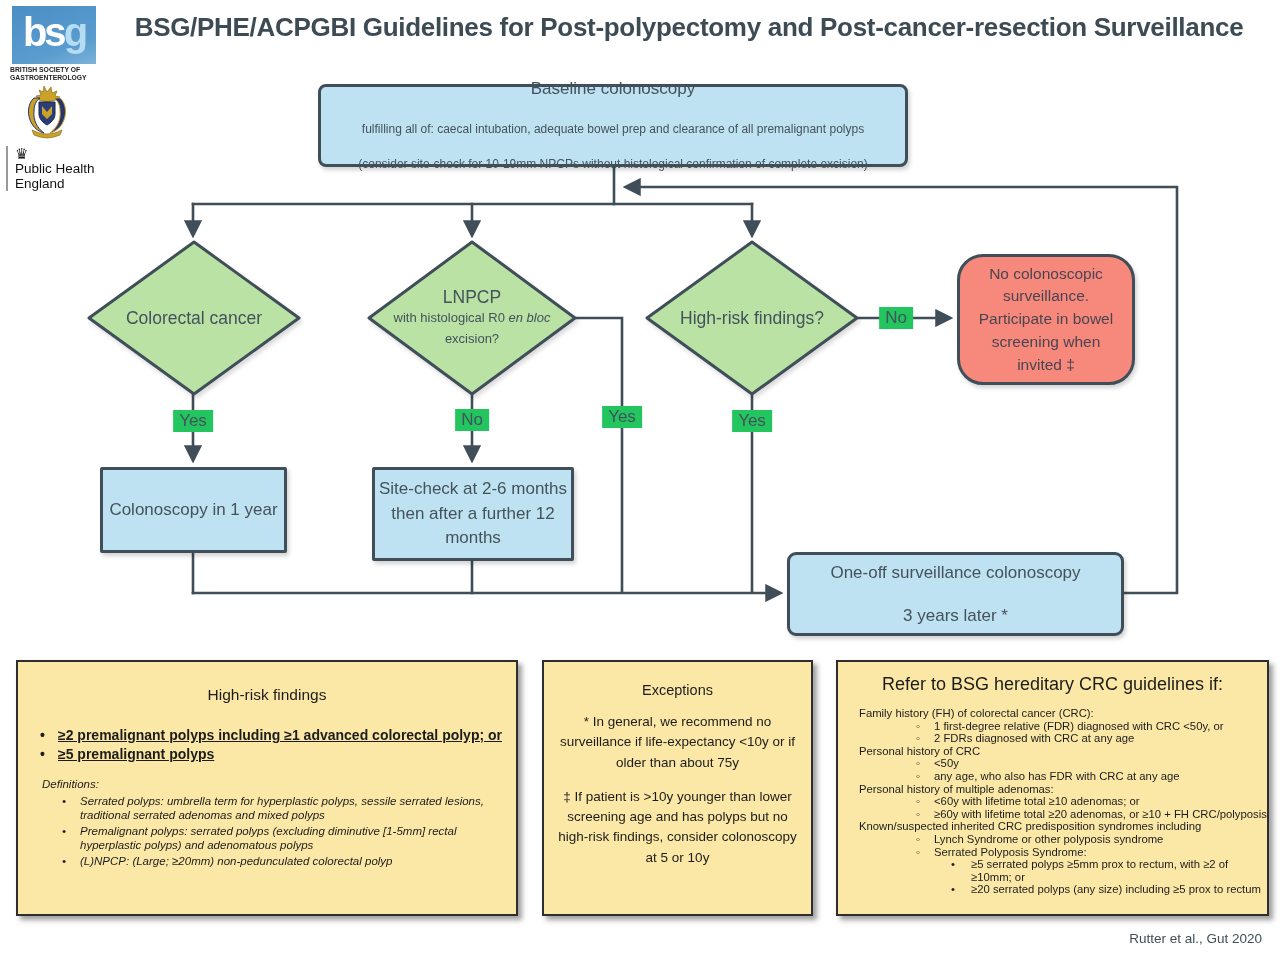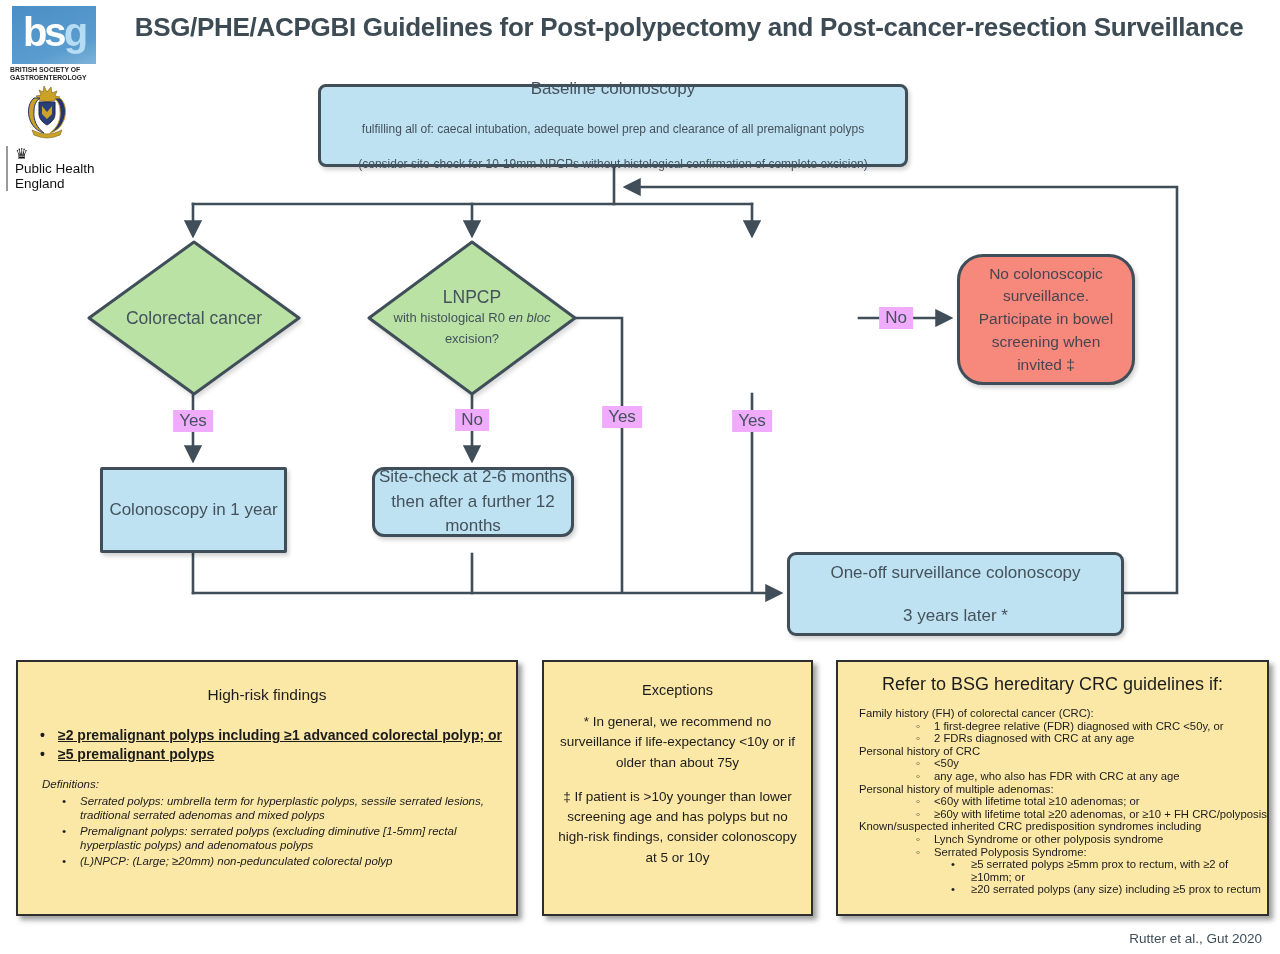--- a/index.html
+++ b/index.html
@@ -28,33 +28,33 @@
   
   .shape{position:absolute;border:3px solid var(--line-slate);display:flex;flex-direction:column;
     align-items:center;justify-content:center;text-align:center;color:var(--shape-text);
     box-shadow:2px 3px 4px rgba(0,0,0,0.18);}
   .blue{background:var(--box-blue);gap:18px;}
   .red{background:var(--stop-red);}
   .baseline{left:318px;top:84px;width:590px;height:83px;border-radius:8px;}
   .baseline .t1{font-size:17px;margin-bottom:4px;}
   .baseline .t2{font-size:12px;line-height:1.35;}
   .box1{left:100px;top:467px;width:187px;height:86px;font-size:17px;line-height:1.45;border-radius:2px;}
-  .box2{left:372px;top:467px;width:202px;height:70px;font-size:17px;line-height:1.45;border-radius:12px;}
+  .box2{left:372px;top:467px;width:202px;height:94px;font-size:17px;line-height:1.45;border-radius:2px;}
   .oneoff{left:787px;top:552px;width:337px;height:84px;border-radius:9px;font-size:17px;line-height:1.5;}
   .stopbox{left:957px;top:254px;width:178px;height:131px;border-radius:26px;font-size:15.5px;line-height:1.47;
     color:#4a4450;padding:16px 10px;}
 
   .diamond{position:absolute;}
   .diamond svg{display:block;filter:drop-shadow(2px 3px 2px rgba(0,0,0,0.15));}
   .diamond .dtext{position:absolute;inset:0;display:flex;flex-direction:column;align-items:center;
     justify-content:center;text-align:center;color:var(--shape-text);}
   .d-main{font-size:17.5px;}
   .d-sub{font-size:13px;line-height:1.55;}
 
-  .flow-label{position:absolute;transform:translate(-50%,-50%);background:#f0abfc;
+  .flow-label{position:absolute;transform:translate(-50%,-50%);background:#22c55e;
     padding:1px 6px;font-size:17px;color:var(--shape-text);}
 
   .connectors{position:absolute;left:0;top:0;pointer-events:none;}
 
   
   .note{position:absolute;top:660px;height:256px;background:var(--note-yellow);
     border:2.5px solid #2e2e2e;box-shadow:4px 4px 5px rgba(80,80,80,0.55);color:#1c1c1c;}
   .note1{left:16px;width:502px;}
   .note2{left:542px;width:271px;}
   .note3{left:836px;width:433px;}
@@ -158,20 +158,28 @@
     <svg width="212" height="158" viewBox="0 0 212 158">
       <polygon points="106,3 209,79 106,155 3,79" style="fill:var(--diamond-green,#b9e2a4)" stroke="#3f4e58" stroke-width="3" stroke-linejoin="round"></polygon>
     </svg>
     <div class="dtext">
       <span class="d-main">LNPCP</span>
       <span class="d-sub"><span>with histological R0 </span><i>en bloc</i></span>
       <span class="d-sub">excision?</span>
     </div>
   </div>
 
+  <div class="diamond" style="left:644px;top:239px;">
+    <svg width="216" height="158" viewBox="0 0 216 158">
+      <polygon points="108,3 213,79 108,155 3,79" style="fill:var(--diamond-green,#b9e2a4)" stroke="#3f4e58" stroke-width="3" stroke-linejoin="round"></polygon>
+    </svg>
+    <div class="dtext">
+        <span class="d-main">High-risk findings?</span>
+      </div>
+  </div>
 
   <div class="shape red stopbox">No colonoscopic surveillance. Participate in bowel screening when invited ‡</div>
 
   <div class="shape blue box1">Colonoscopy in 1 year</div>
   <div class="shape blue box2">Site-check at 2-6 months then after a further 12 months</div>
 
   <div class="shape blue oneoff">
     <div>One-off surveillance colonoscopy</div>
     <div>3 years later *</div>
   </div>

